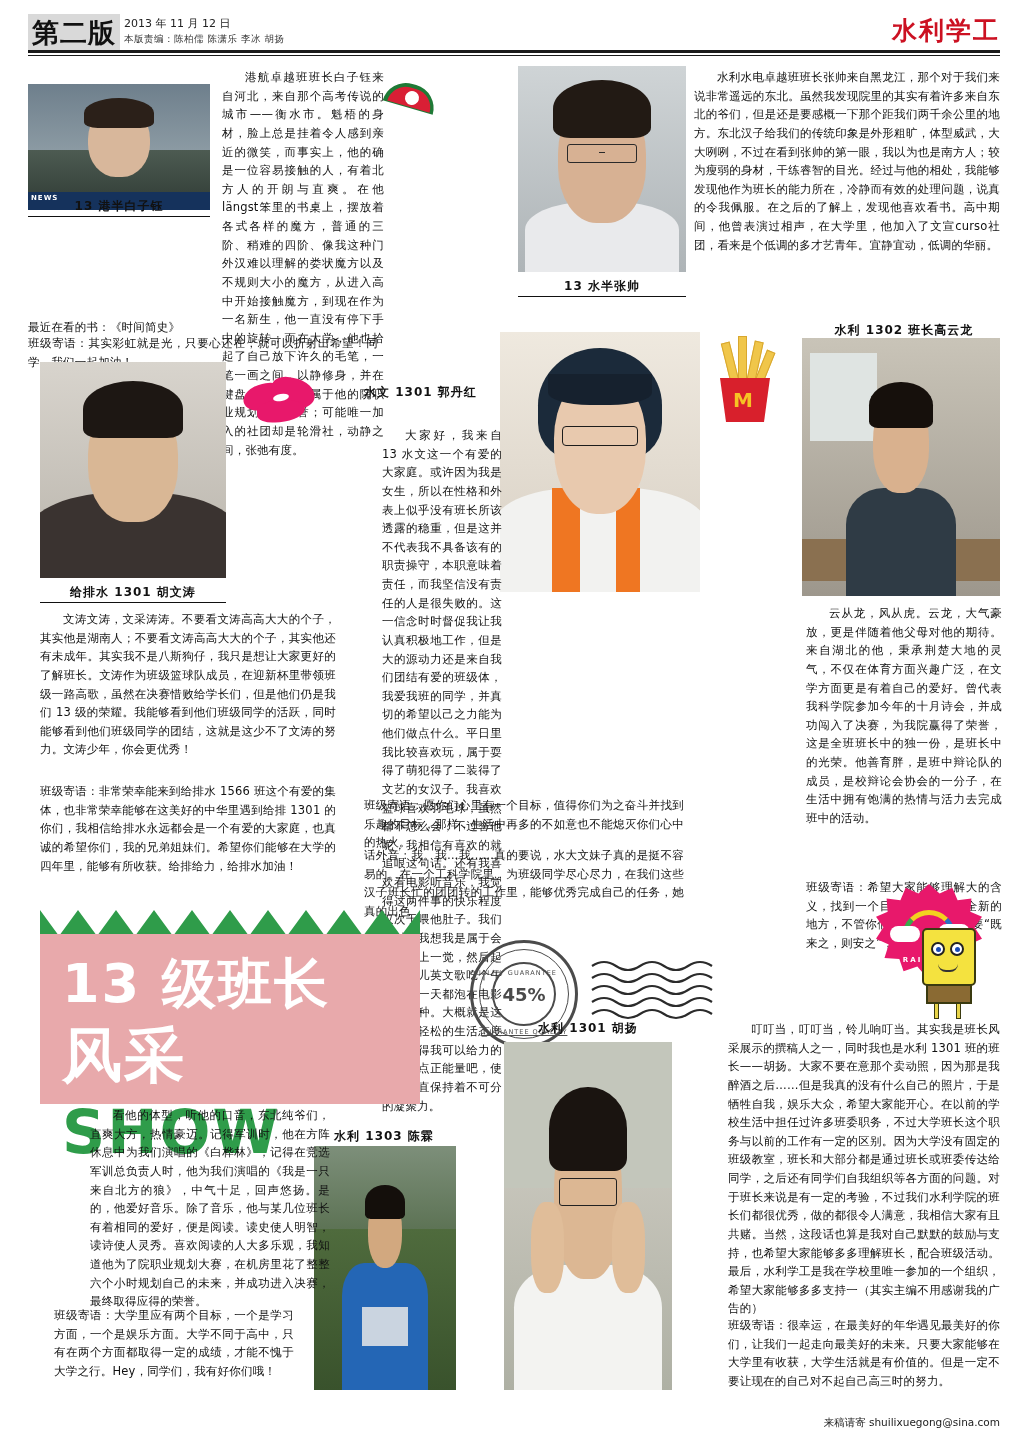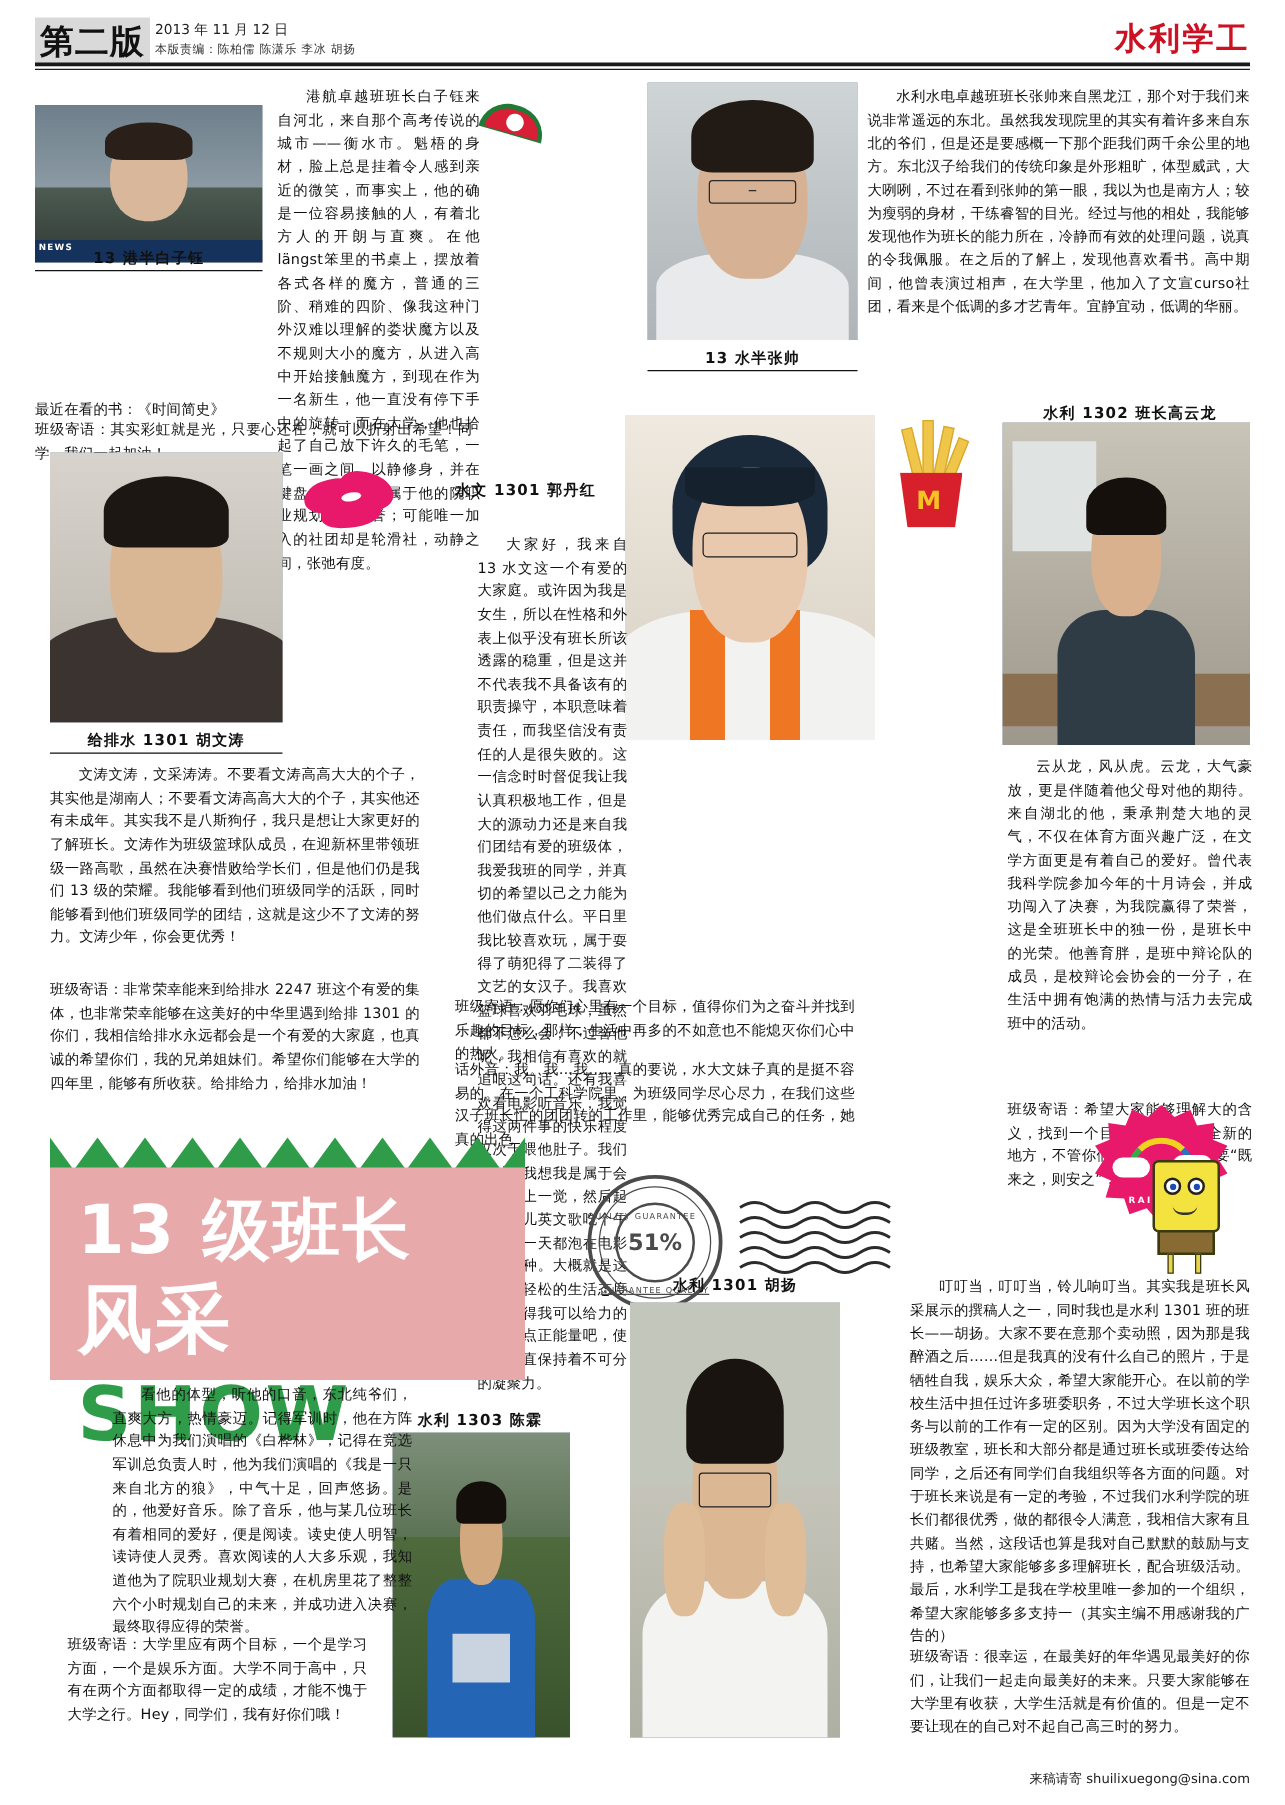--- a/index.html
+++ b/index.html
@@ -270,21 +270,21 @@
     <div class="bg"></div>
       <div class="hood"></div>
       <div class="face"></div>
       <div class="hair"></div>
   </div>
   <div class="cap cap-u" style="left:40px; top:584px; width:186px;">给排水 1301 胡文涛</div>
 
   <div class="col-text" style="left:40px; top:610px; width:296px;">
     <span class="indent">文涛文涛，文采涛涛。不要看文涛高高大大的个子，其实他是湖南人；不要看文涛高高大大的个子，其实他还有未成年。其实我不是八斯狗仔，我只是想让大家更好的了解班长。文涛作为班级篮球队成员，在迎新杯里带领班级一路高歌，虽然在决赛惜败给学长们，但是他们仍是我们 13 级的荣耀。我能够看到他们班级同学的活跃，同时能够看到他们班级同学的团结，这就是这少不了文涛的努力。文涛少年，你会更优秀！</span>
   </div>
-  <div class="col-text" style="left:40px; top:782px; width:296px;">班级寄语：非常荣幸能来到给排水 2247 班这个有爱的集体，也非常荣幸能够在这美好的中华里遇到给排 1301 的你们，我相信给排水永远都会是一个有爱的大家庭，也真诚的希望你们，我的兄弟姐妹们。希望你们能够在大学的四年里，能够有所收获。给排给力，给排水加油！</div>
+  <div class="col-text" style="left:40px; top:782px; width:296px;">班级寄语：非常荣幸能来到给排水 1566 班这个有爱的集体，也非常荣幸能够在这美好的中华里遇到给排 1301 的你们，我相信给排水永远都会是一个有爱的大家庭，也真诚的希望你们，我的兄弟姐妹们。希望你们能够在大学的四年里，能够有所收获。给排给力，给排水加油！</div>
 
   <div class="sticker" id="lips">
     <div class="l1"></div>
       <div class="l2"></div>
       <div class="l3"></div>
       <div class="sp"></div>
   </div>
 
   <div class="photo" id="p4" style="left:500px; top:332px; width:200px; height:260px;">
     <div class="bg"></div>
@@ -358,21 +358,21 @@
       <span>风采</span>
       <span class="green">SHOW</span>
     </div>
   </div>
 
   <div class="sticker" id="stamp">
     <div class="ring"></div>
       <div class="ring2"></div>
       <div class="ring3"></div>
     <div class="ctop">QUALITY GUARANTEE</div>
-    <div class="pct">51%</div>
+    <div class="pct">45%</div>
     <div class="cbot">GUARANTEE QUALITY</div>
   </div>
 
   <svg id="waves" class="sticker" viewBox="0 0 130 66">
     <g fill="none" stroke="#2b2b2b" stroke-width="2.2">
       <path d="M2,8 q12,-8 24,0 t24,0 t24,0 t24,0 t24,0"></path>
       <path d="M2,20 q12,-8 24,0 t24,0 t24,0 t24,0 t24,0"></path>
       <path d="M2,32 q12,-8 24,0 t24,0 t24,0 t24,0 t24,0"></path>
       <path d="M2,44 q12,-8 24,0 t24,0 t24,0 t24,0 t24,0"></path>
       <path d="M2,56 q12,-8 24,0 t24,0 t24,0 t24,0 t24,0"></path>

